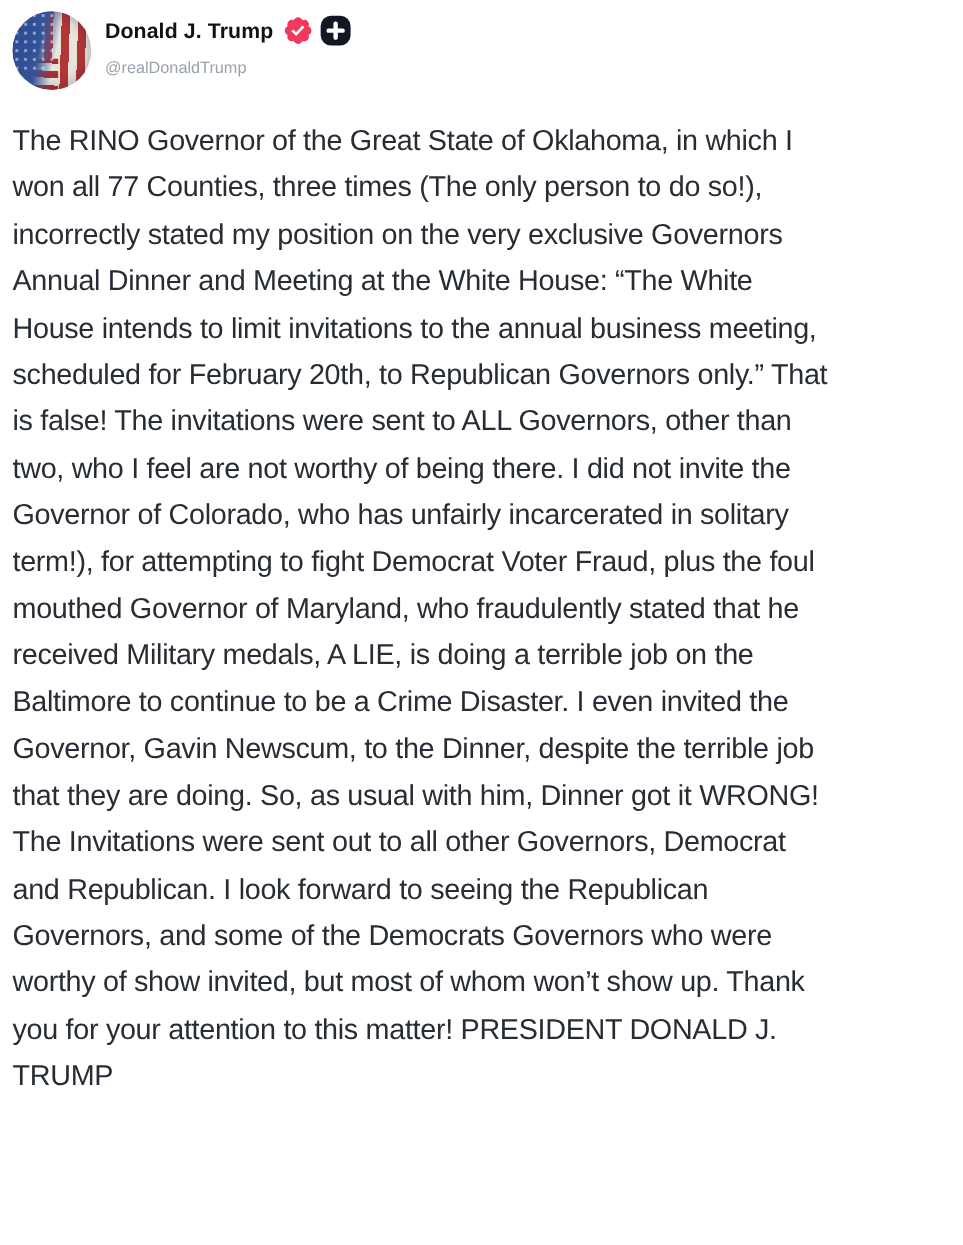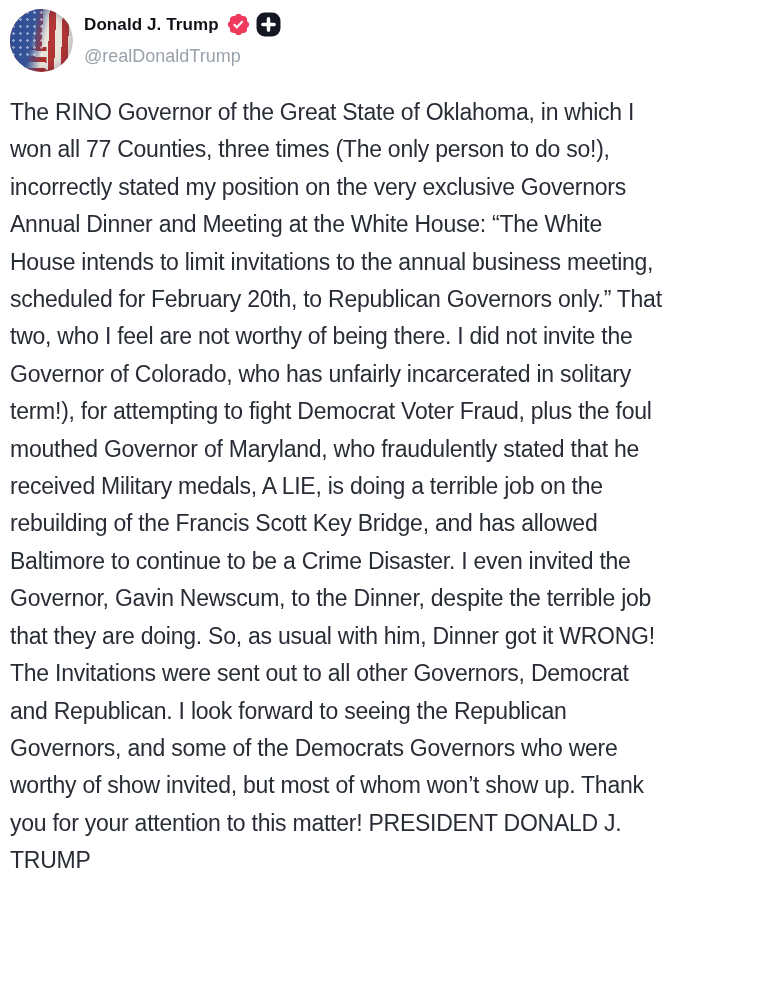--- a/index.html
+++ b/index.html
@@ -75,21 +75,21 @@
     letter-spacing: .1px;
     white-space: nowrap;
   }
   .badge {
     width: 25px;
     height: 25px;
     display: block;
   }
   .badge.verified { margin-left: 2px; }
   .handle {
-    font-size: 18px;
+    font-size: 13px;
     font-weight: 400;
     color: #99a1ab;
     white-space: nowrap;
   }
   
   .post-body {
     margin-top: 22px;
     padding-left: 10px;
     padding-right: 14px;
   }
@@ -128,26 +128,26 @@
     </div>
   </header>
 
   <div class="post-body">
       <div class="post-line">The RINO Governor of the Great State of Oklahoma, in which I</div>
       <div class="post-line">won all 77 Counties, three times (The only person to do so!),</div>
       <div class="post-line">incorrectly stated my position on the very exclusive Governors</div>
       <div class="post-line">Annual Dinner and Meeting at the White House: “The White</div>
       <div class="post-line">House intends to limit invitations to the annual business meeting,</div>
       <div class="post-line">scheduled for February 20th, to Republican Governors only.” That</div>
+      <div class="post-line">is false! The invitations were sent to ALL Governors, other than</div>
       <div class="post-line">two, who I feel are not worthy of being there. I did not invite the</div>
       <div class="post-line">Governor of Colorado, who has unfairly incarcerated in solitary</div>
       <div class="post-line">term!), for attempting to fight Democrat Voter Fraud, plus the foul</div>
       <div class="post-line">mouthed Governor of Maryland, who fraudulently stated that he</div>
       <div class="post-line">received Military medals, A LIE, is doing a terrible job on the</div>
-      <div class="post-line">rebuilding of the Francis Scott Key Bridge, and has allowed</div>
       <div class="post-line">Baltimore to continue to be a Crime Disaster. I even invited the</div>
       <div class="post-line">Governor, Gavin Newscum, to the Dinner, despite the terrible job</div>
       <div class="post-line">that they are doing. So, as usual with him, Dinner got it WRONG!</div>
       <div class="post-line">The Invitations were sent out to all other Governors, Democrat</div>
       <div class="post-line">and Republican. I look forward to seeing the Republican</div>
       <div class="post-line">Governors, and some of the Democrats Governors who were</div>
       <div class="post-line">worthy of show invited, but most of whom won’t show up. Thank</div>
       <div class="post-line">you for your attention to this matter! PRESIDENT DONALD J.</div>
       <div class="post-line">TRUMP</div>
     </div>

